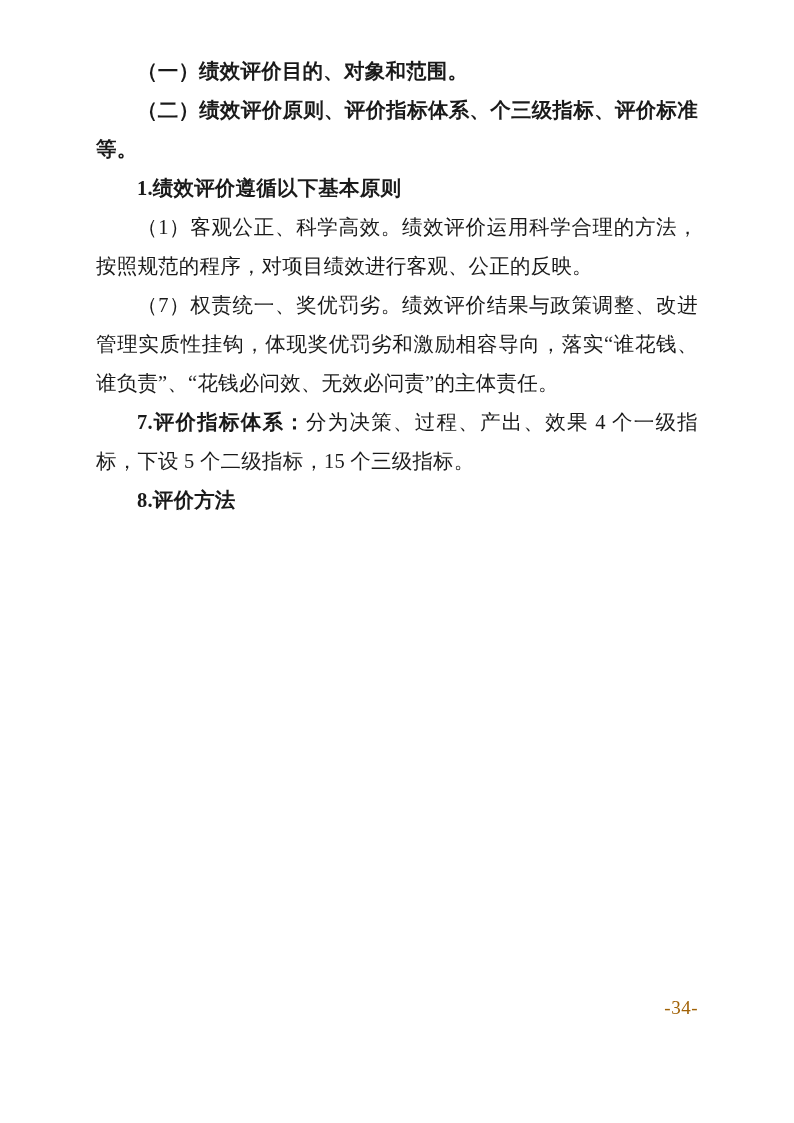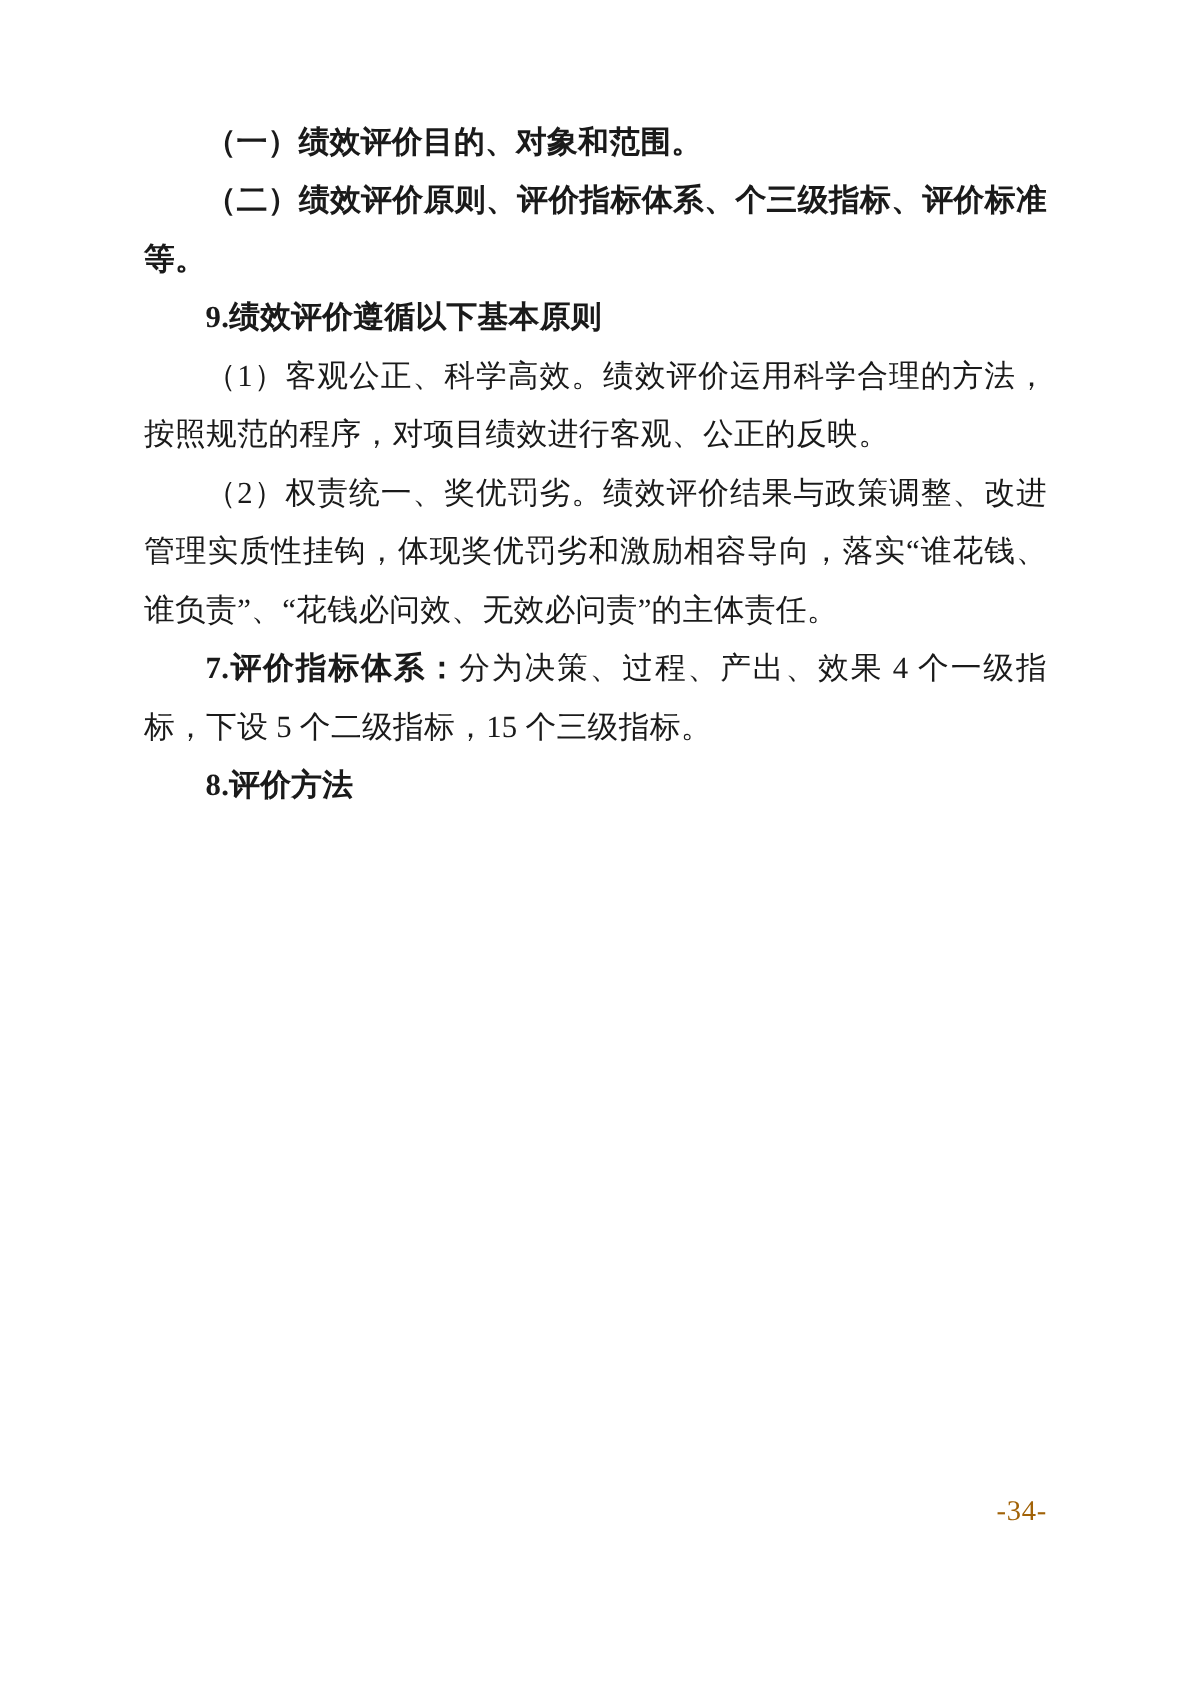--- a/index.html
+++ b/index.html
@@ -14,21 +14,21 @@
     color: #1a1a1a;
     position: relative;
     overflow: hidden;
   }
   .page {
     position: absolute;
     top: 0; left: 0;
     width: 794px;
     height: 882px;
     box-sizing: border-box;
-    padding: 76px 96px 40px 96px;
+    padding: 52px 96px 40px 96px;
   }
   .doc-body {
     font-size: 20.5px;
     line-height: 39px;
     text-align: justify;
     text-justify: inter-ideograph;
     letter-spacing: 0.2px;
   }
   p {
     margin: 0;
@@ -63,25 +63,25 @@
 <body>
 
 <div class="page">
   <div class="doc-body">
 
     <p class="p-heading">（一）绩效评价目的、对象和范围。</p>
 
 
     <p class="p-heading">（二）绩效评价原则、评价指标体系、个三级指标、评价标准等。</p>
 
-    <p class="p-sub-heading">9.绩效评价遵循以下基本原则</p>
+    <p class="p-sub-heading">1.绩效评价遵循以下基本原则</p>
 
     <p class="p-indent">（1）客观公正、科学高效。绩效评价运用科学合理的方法，按照规范的程序，对项目绩效进行客观、公正的反映。</p>
 
-    <p class="p-indent">（2）权责统一、奖优罚劣。绩效评价结果与政策调整、改进管理实质性挂钩，体现奖优罚劣和激励相容导向，落实“谁花钱、谁负责”、“花钱必问效、无效必问责”的主体责任。</p>
+    <p class="p-indent">（7）权责统一、奖优罚劣。绩效评价结果与政策调整、改进管理实质性挂钩，体现奖优罚劣和激励相容导向，落实“谁花钱、谁负责”、“花钱必问效、无效必问责”的主体责任。</p>
 
     <p class="p-mixed"><b>7.评价指标体系：</b><span>分为决策、过程、产出、效果 4 个一级指标，下设 5 个二级指标，15 个三级指标。</span></p>
 
     <p class="p-sub-heading">8.评价方法</p>
 
 
   </div>
 </div>
 
 <div class="page-number">-34-</div>

